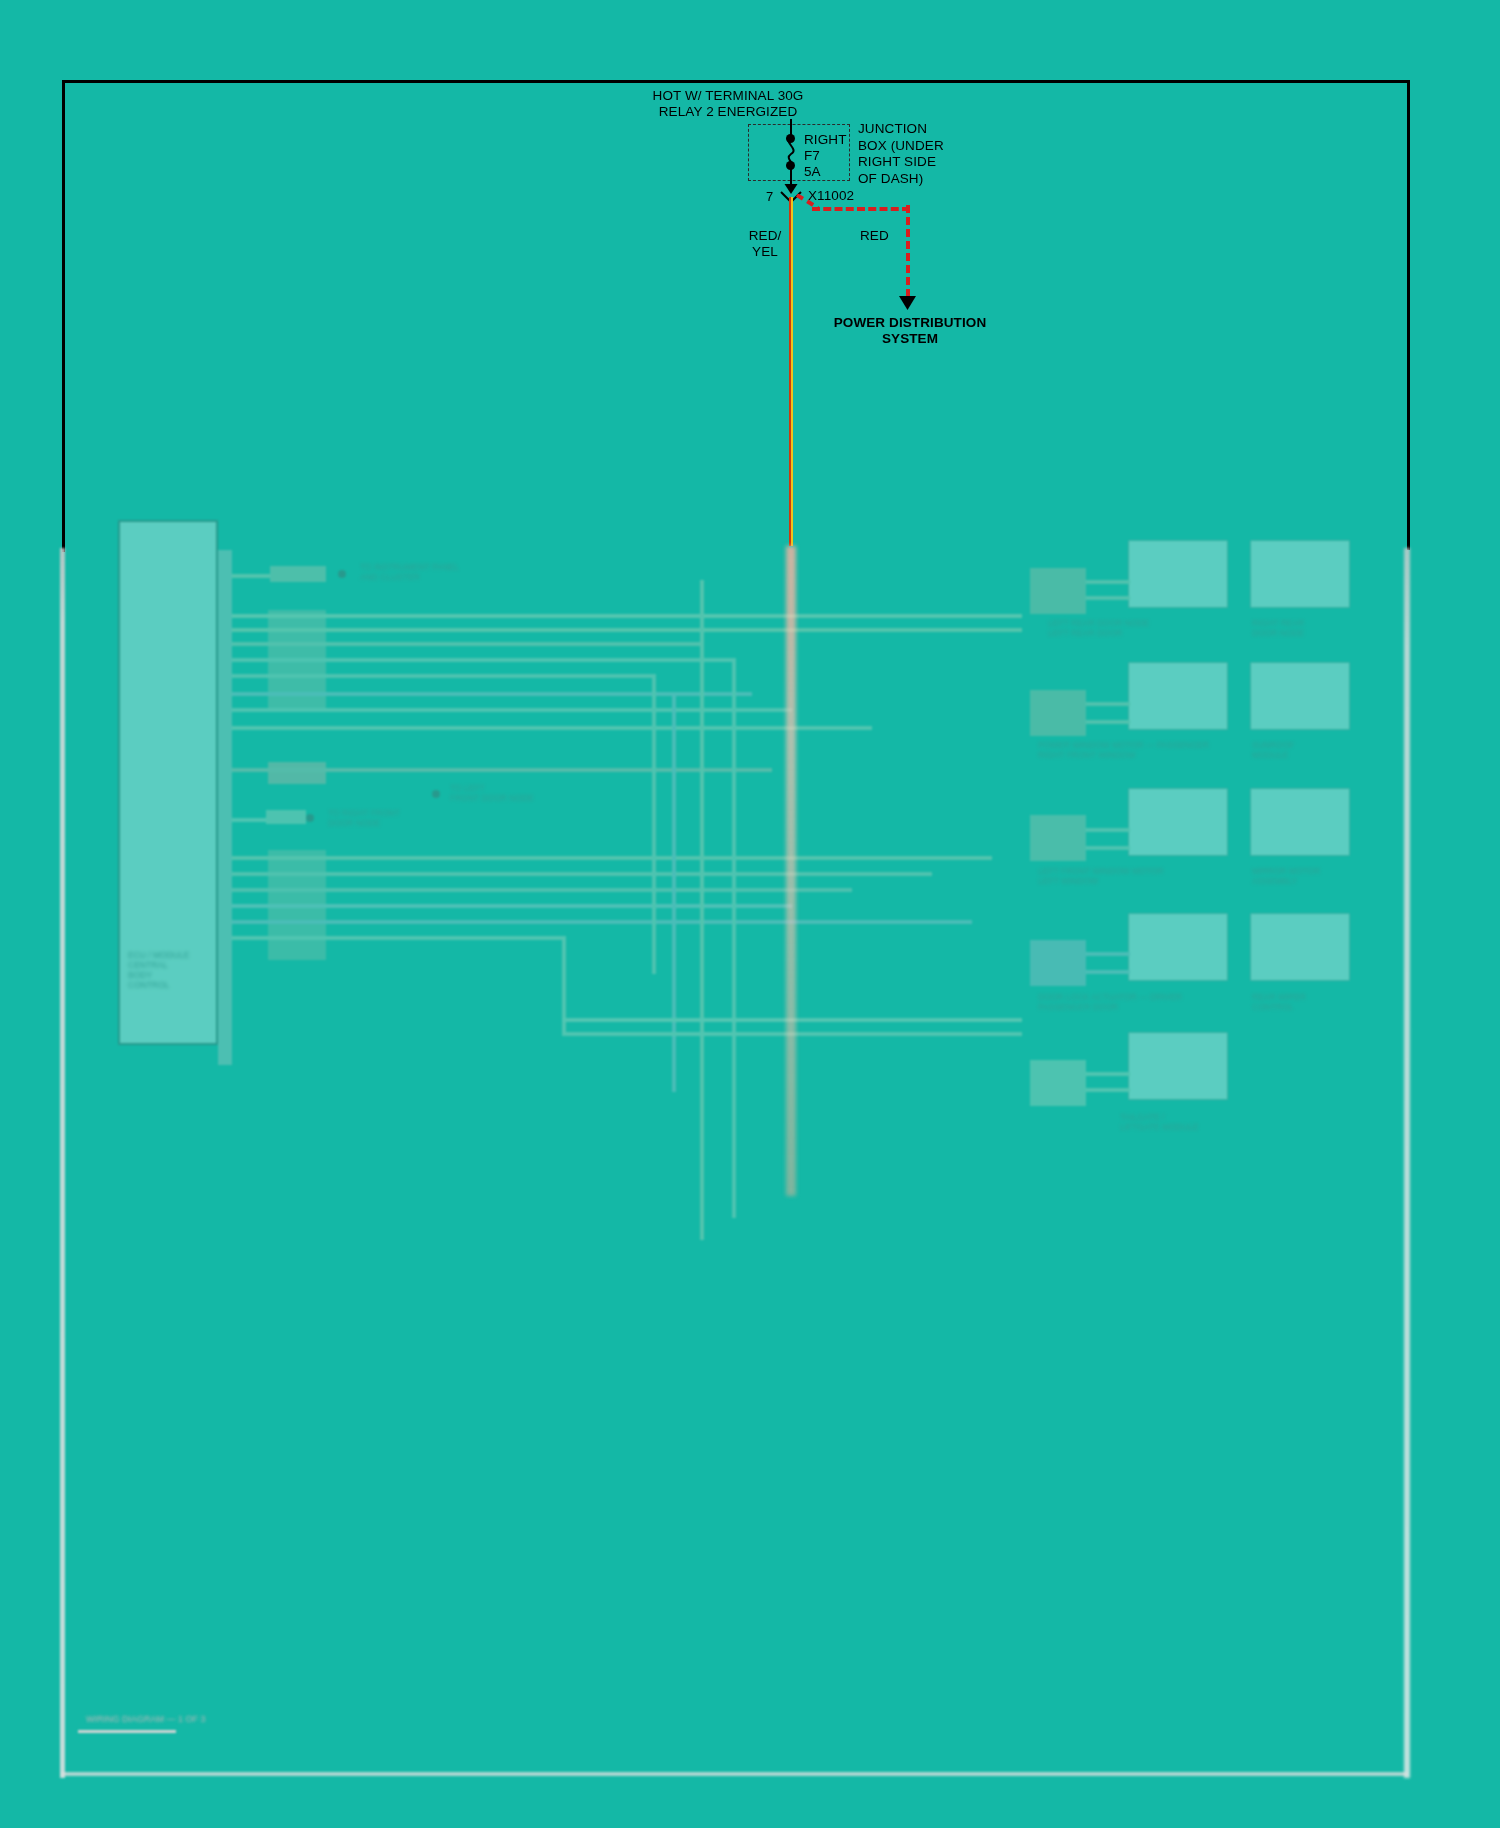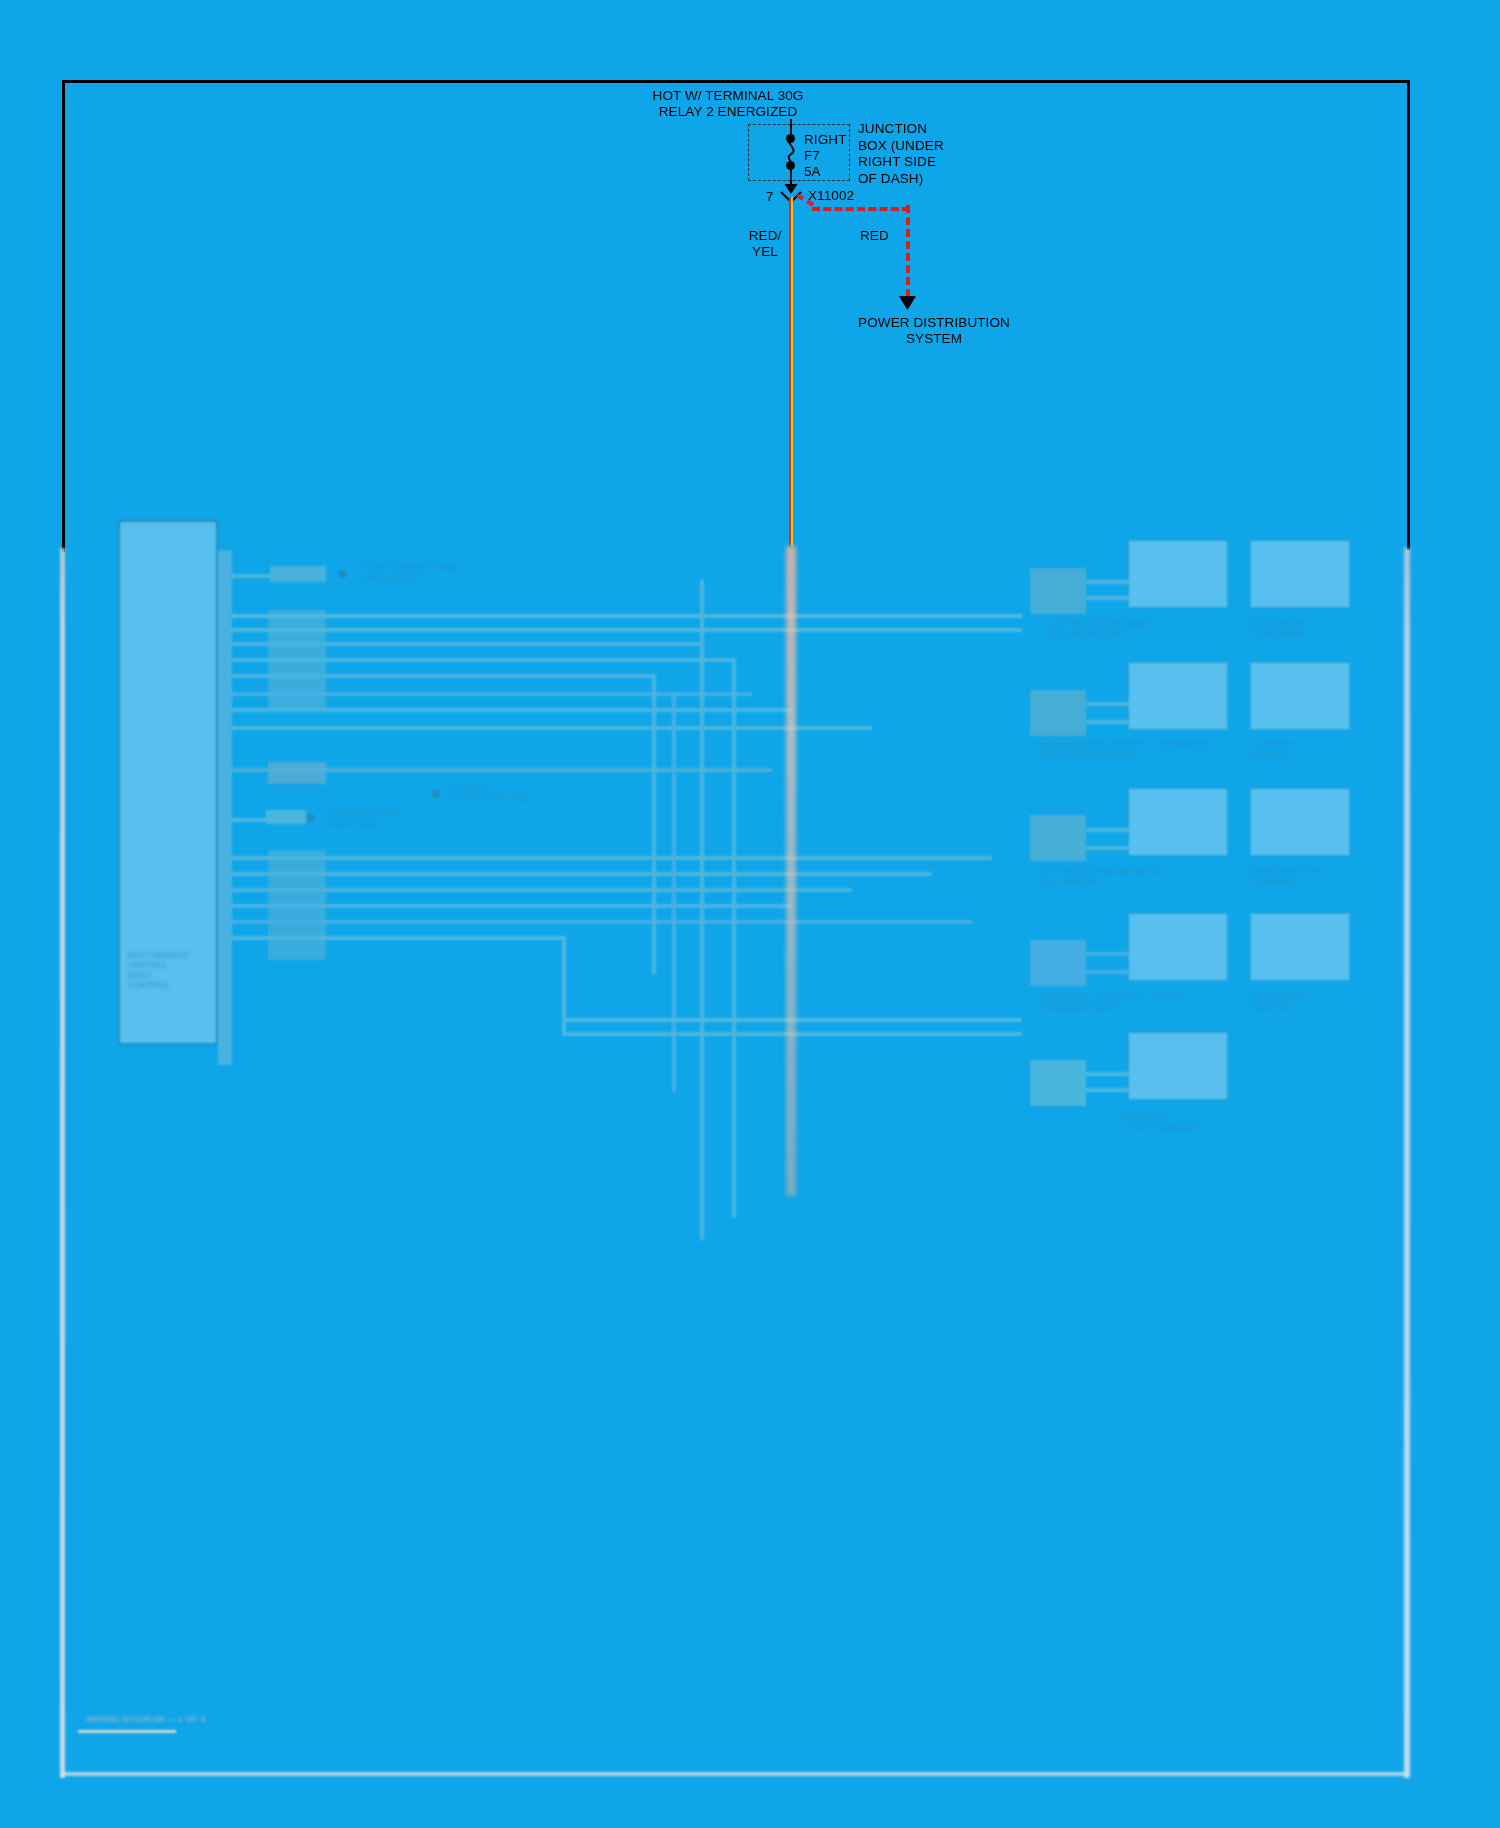--- a/index.html
+++ b/index.html
@@ -8,21 +8,21 @@
     padding: 0;
     background: #ffffff;
   }
   body {
     font-family: "Liberation Sans", sans-serif;
   }
   #page {
     position: relative;
     width: 1500px;
     height: 1828px;
-    background: #0ea5e9;
+    background: #14b8a6;
     overflow: hidden;
   }
 
   
   .frame-top {
     position: absolute;
     left: 62px; top: 80px;
     width: 1348px; height: 3px;
     background: #000;
   }
@@ -192,24 +192,25 @@
   #red-arrow {
     position: absolute;
     left: 898px; top: 293px;
     width: 19px; height: 17px;
   }
   #label-red {
     left: 860px; top: 228px;
     font-size: 13.5px;
   }
   #pds-label {
-    left: 844px; top: 315px;
+    left: 820px; top: 315px;
     width: 180px;
     text-align: center;
     line-height: 16px;
+    font-weight: bold;
   }
 
   
   #ghost-layer {
     position: absolute;
     left: 0; top: 540px;
     width: 1500px; height: 1100px;
     opacity: .30;
     filter: blur(1.1px) saturate(.75);
     pointer-events: none;

